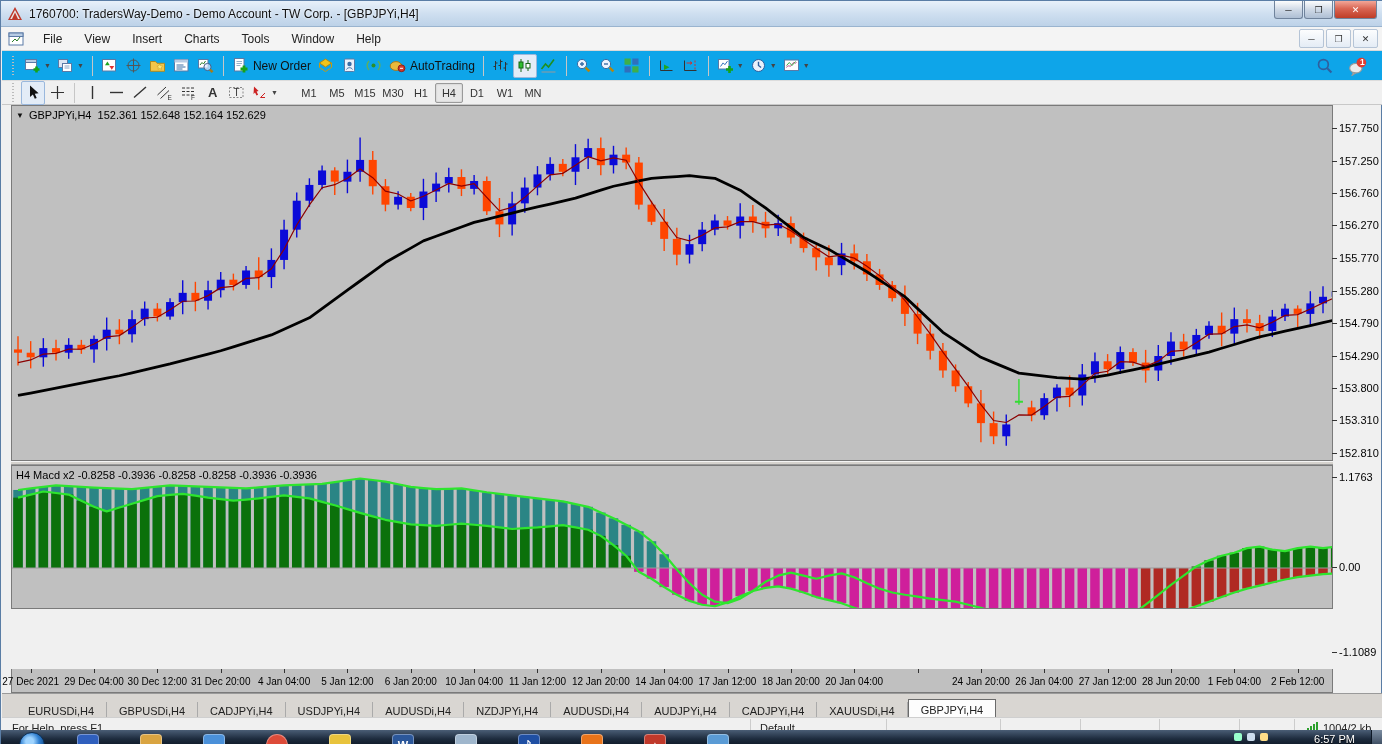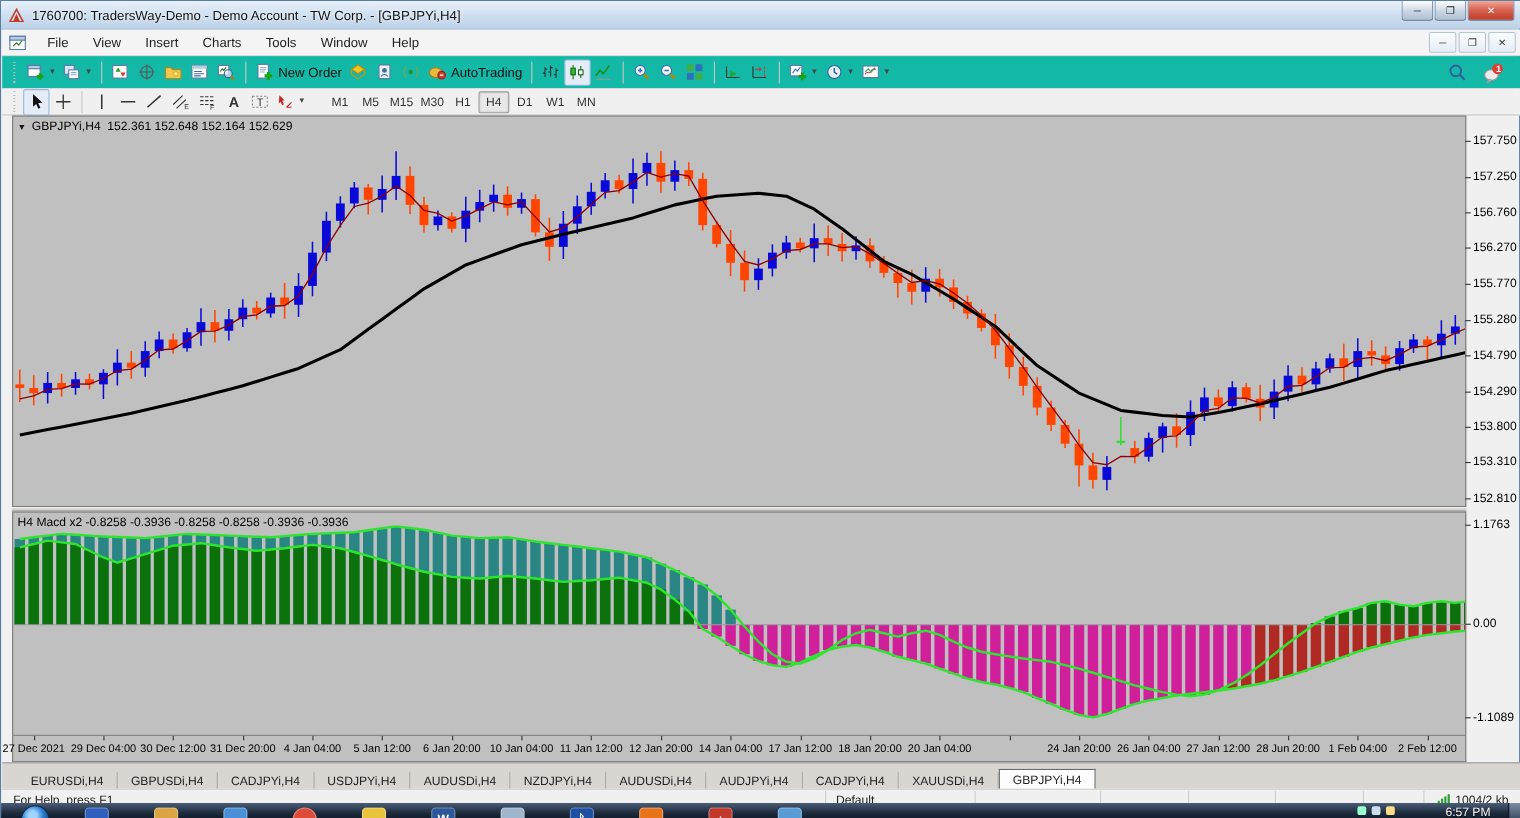--- a/index.html
+++ b/index.html
@@ -21,21 +21,21 @@
   
   #menubar { position:absolute; left:1px; top:26px; width:1380px; height:24px; background:#f4f4f4;
     border-bottom:1px solid #d9d9d9; display:flex; align-items:center; }
   #menu-doc-icon { margin:0 8px 0 6px; }
   .menu-item { font-size:12px; color:#222; padding:4px 11px; }
   #child-controls { position:absolute; right:4px; top:2px; display:flex; }
   .childbtn { width:25px; height:19px; border:1px solid #b5c4d6; background:linear-gradient(#fcfdfe,#e4ecf5);
     border-radius:2px; margin-left:2px; font-size:9px; color:#333; display:flex; align-items:center; justify-content:center; }
 
   
-  #toolbar1 { position:absolute; left:1px; top:50px; width:1380px; height:30px; background:#14b8a6;
+  #toolbar1 { position:absolute; left:1px; top:50px; width:1380px; height:30px; background:#0ea5e9;
     border-bottom:1px solid #dcdcdc; display:flex; align-items:center; padding-left:8px; }
   #toolbar2 { position:absolute; left:1px; top:80px; width:1380px; height:24px; background:#f0f0f0;
     border-bottom:1px solid #c8c8c8; display:flex; align-items:center; padding-left:8px; }
   .grip { width:5px; height:20px; margin:0 4px 0 2px;
     background-image:repeating-linear-gradient(#bbb 0 1px,transparent 1px 3px); background-size:2px 100%; background-repeat:repeat-y; }
   .tbtn { min-width:24px; height:24px; display:flex; align-items:center; justify-content:center;
     border:1px solid transparent; border-radius:2px; padding:0 2px; position:relative; }
   .tbtn.active { background:#e3ecf7; border-color:#9ab8dd; }
   .tbtn .lbl { font-size:12px; color:#111; margin-left:4px; white-space:nowrap; }
   .tbtn .dd { font-size:7px; color:#444; margin-left:3px; }
@@ -43,21 +43,21 @@
   .tfbtn { font-size:11px; color:#333; min-width:28px; height:20px; display:flex; align-items:center; justify-content:center;
     border:1px solid transparent; border-radius:2px; }
   .tfbtn.active { background:#e8e8e8; border-color:#9a9a9a; box-shadow:inset 0 0 2px #bbb; }
   #tf-group { display:flex; margin-left:14px; }
   #toolbar1-right { position:absolute; right:8px; top:3px; display:flex; align-items:center; }
 
   
   #chart-outer { position:absolute; left:10px; top:104px; width:1322px; height:588px; }
   .panel { position:absolute; left:0; width:1322px; background:#c0c0c0; border:1px solid #7a7a7a; overflow:hidden; }
   #main-panel { top:0; height:356px; }
-  #macd-panel { top:360px; height:204px; }
+  #macd-panel { top:360px; height:144px; }
   #splitter { position:absolute; left:0; top:356px; width:1322px; height:4px; background:#d6d3ce;
     border-top:1px solid #f4f4f4; border-bottom:1px solid #9a9a9a; }
   .panel-label { position:absolute; left:4px; top:3px; font-size:11px; color:#000; display:flex; align-items:center; z-index:5; }
   .panel-label .tri { font-size:8px; margin-right:5px; color:#111; }
   #time-axis { position:absolute; left:0; top:564px; width:1322px; height:24px; background:#c0c0c0;
     border:1px solid #7a7a7a; border-top:none; }
   .time-lbl { position:absolute; top:7px; font-size:10px; color:#000; transform:translateX(-50%); white-space:nowrap; }
   .time-tick { position:absolute; top:0; width:1px; height:4px; background:#333; }
   #right-axis { position:absolute; left:1334px; top:104px; width:48px; height:588px; }
   .axis-lbl { position:absolute; left:4px; font-size:11px; color:#000; white-space:nowrap; }

